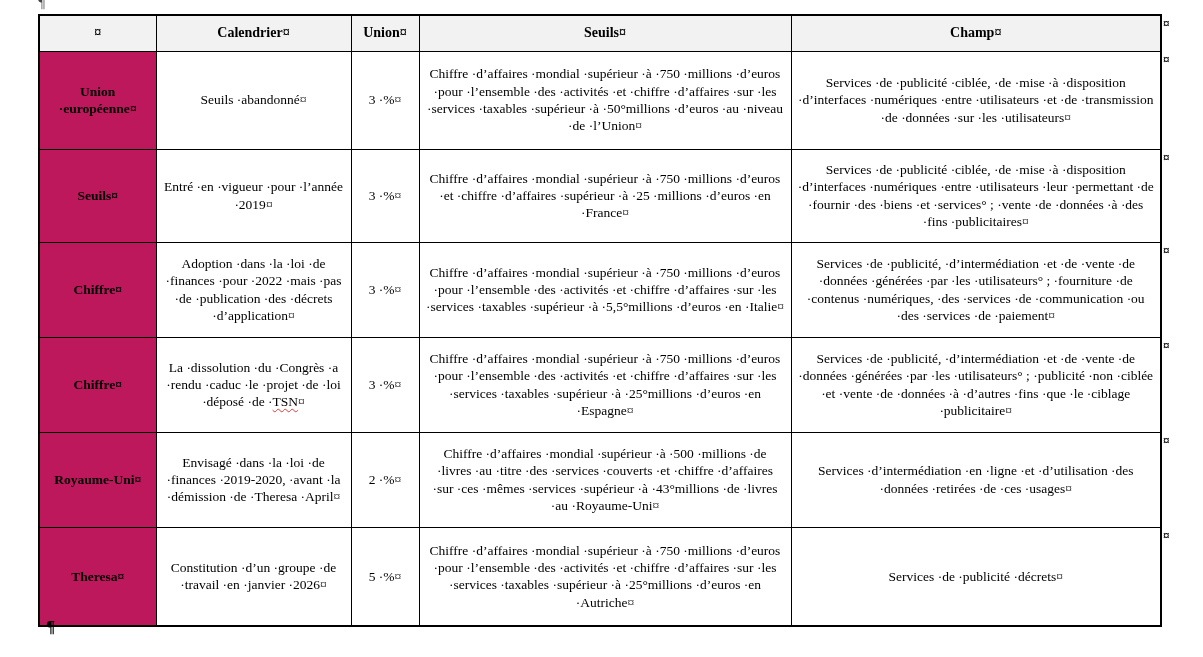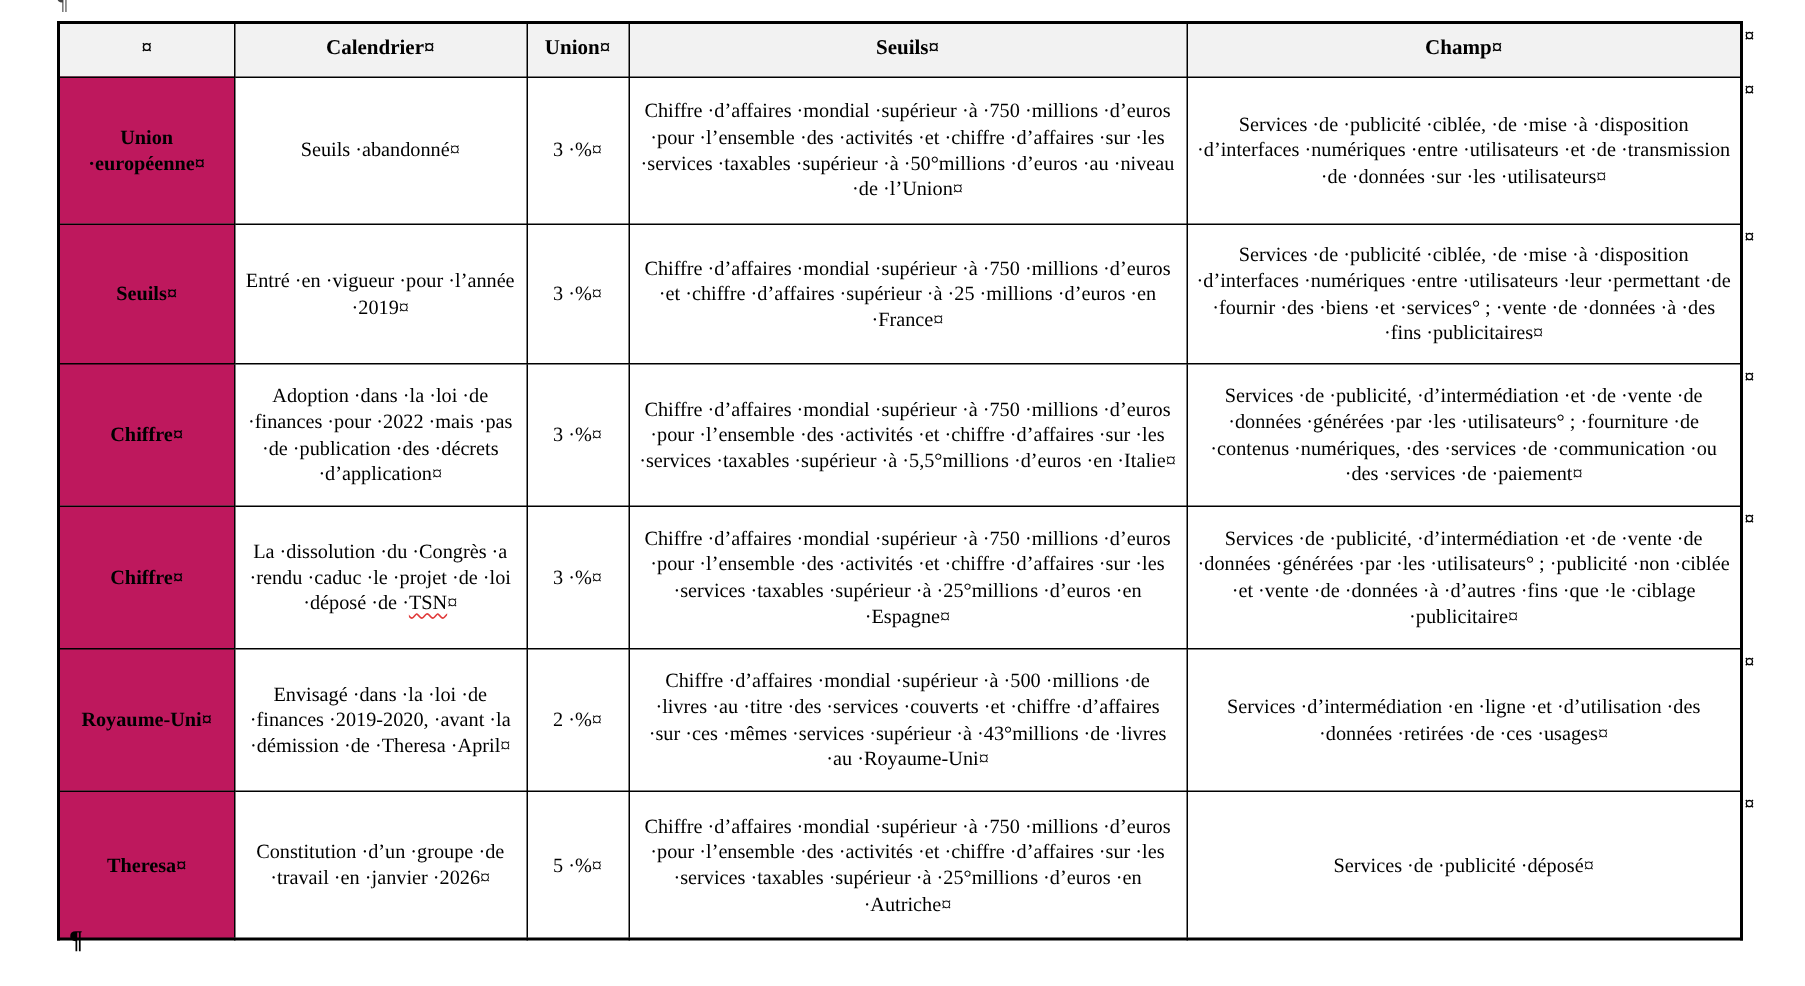--- a/index.html
+++ b/index.html
@@ -136,21 +136,21 @@
       <td><span>2 ·%</span><span class="mark">¤</span></td>
       <td><span>Chiffre ·d’affaires ·mondial ·supérieur ·à ·500 ·millions ·de ·livres ·au ·titre ·des ·services ·couverts ·et ·chiffre ·d’affaires ·sur ·ces ·mêmes ·services ·supérieur ·à ·43°millions ·de ·livres ·au ·Royaume-Uni</span><span class="mark">¤</span></td>
       <td><span>Services ·d’intermédiation ·en ·ligne ·et ·d’utilisation ·des ·données ·retirées ·de ·ces ·usages</span><span class="mark">¤</span></td>
     </tr>
 
     <tr class="r-at">
       <td class="pays"><span>Theresa</span><span class="mark">¤</span></td>
       <td><span>Constitution ·d’un ·groupe ·de ·travail ·en ·janvier ·2026</span><span class="mark">¤</span></td>
       <td><span>5 ·%</span><span class="mark">¤</span></td>
       <td><span>Chiffre ·d’affaires ·mondial ·supérieur ·à ·750 ·millions ·d’euros ·pour ·l’ensemble ·des ·activités ·et ·chiffre ·d’affaires ·sur ·les ·services ·taxables ·supérieur ·à ·25°millions ·d’euros ·en ·Autriche</span><span class="mark">¤</span></td>
-      <td><span>Services ·de ·publicité ·déposé</span><span class="mark">¤</span></td>
+      <td><span>Services ·de ·publicité ·décrets</span><span class="mark">¤</span></td>
     </tr>
   </tbody>
     </table>
 
   <div class="row-end-marks">
     <span class="rem rem-0 mark">¤</span>
     <span class="rem rem-1 mark">¤</span>
     <span class="rem rem-2 mark">¤</span>
     <span class="rem rem-3 mark">¤</span>
     <span class="rem rem-4 mark">¤</span>

